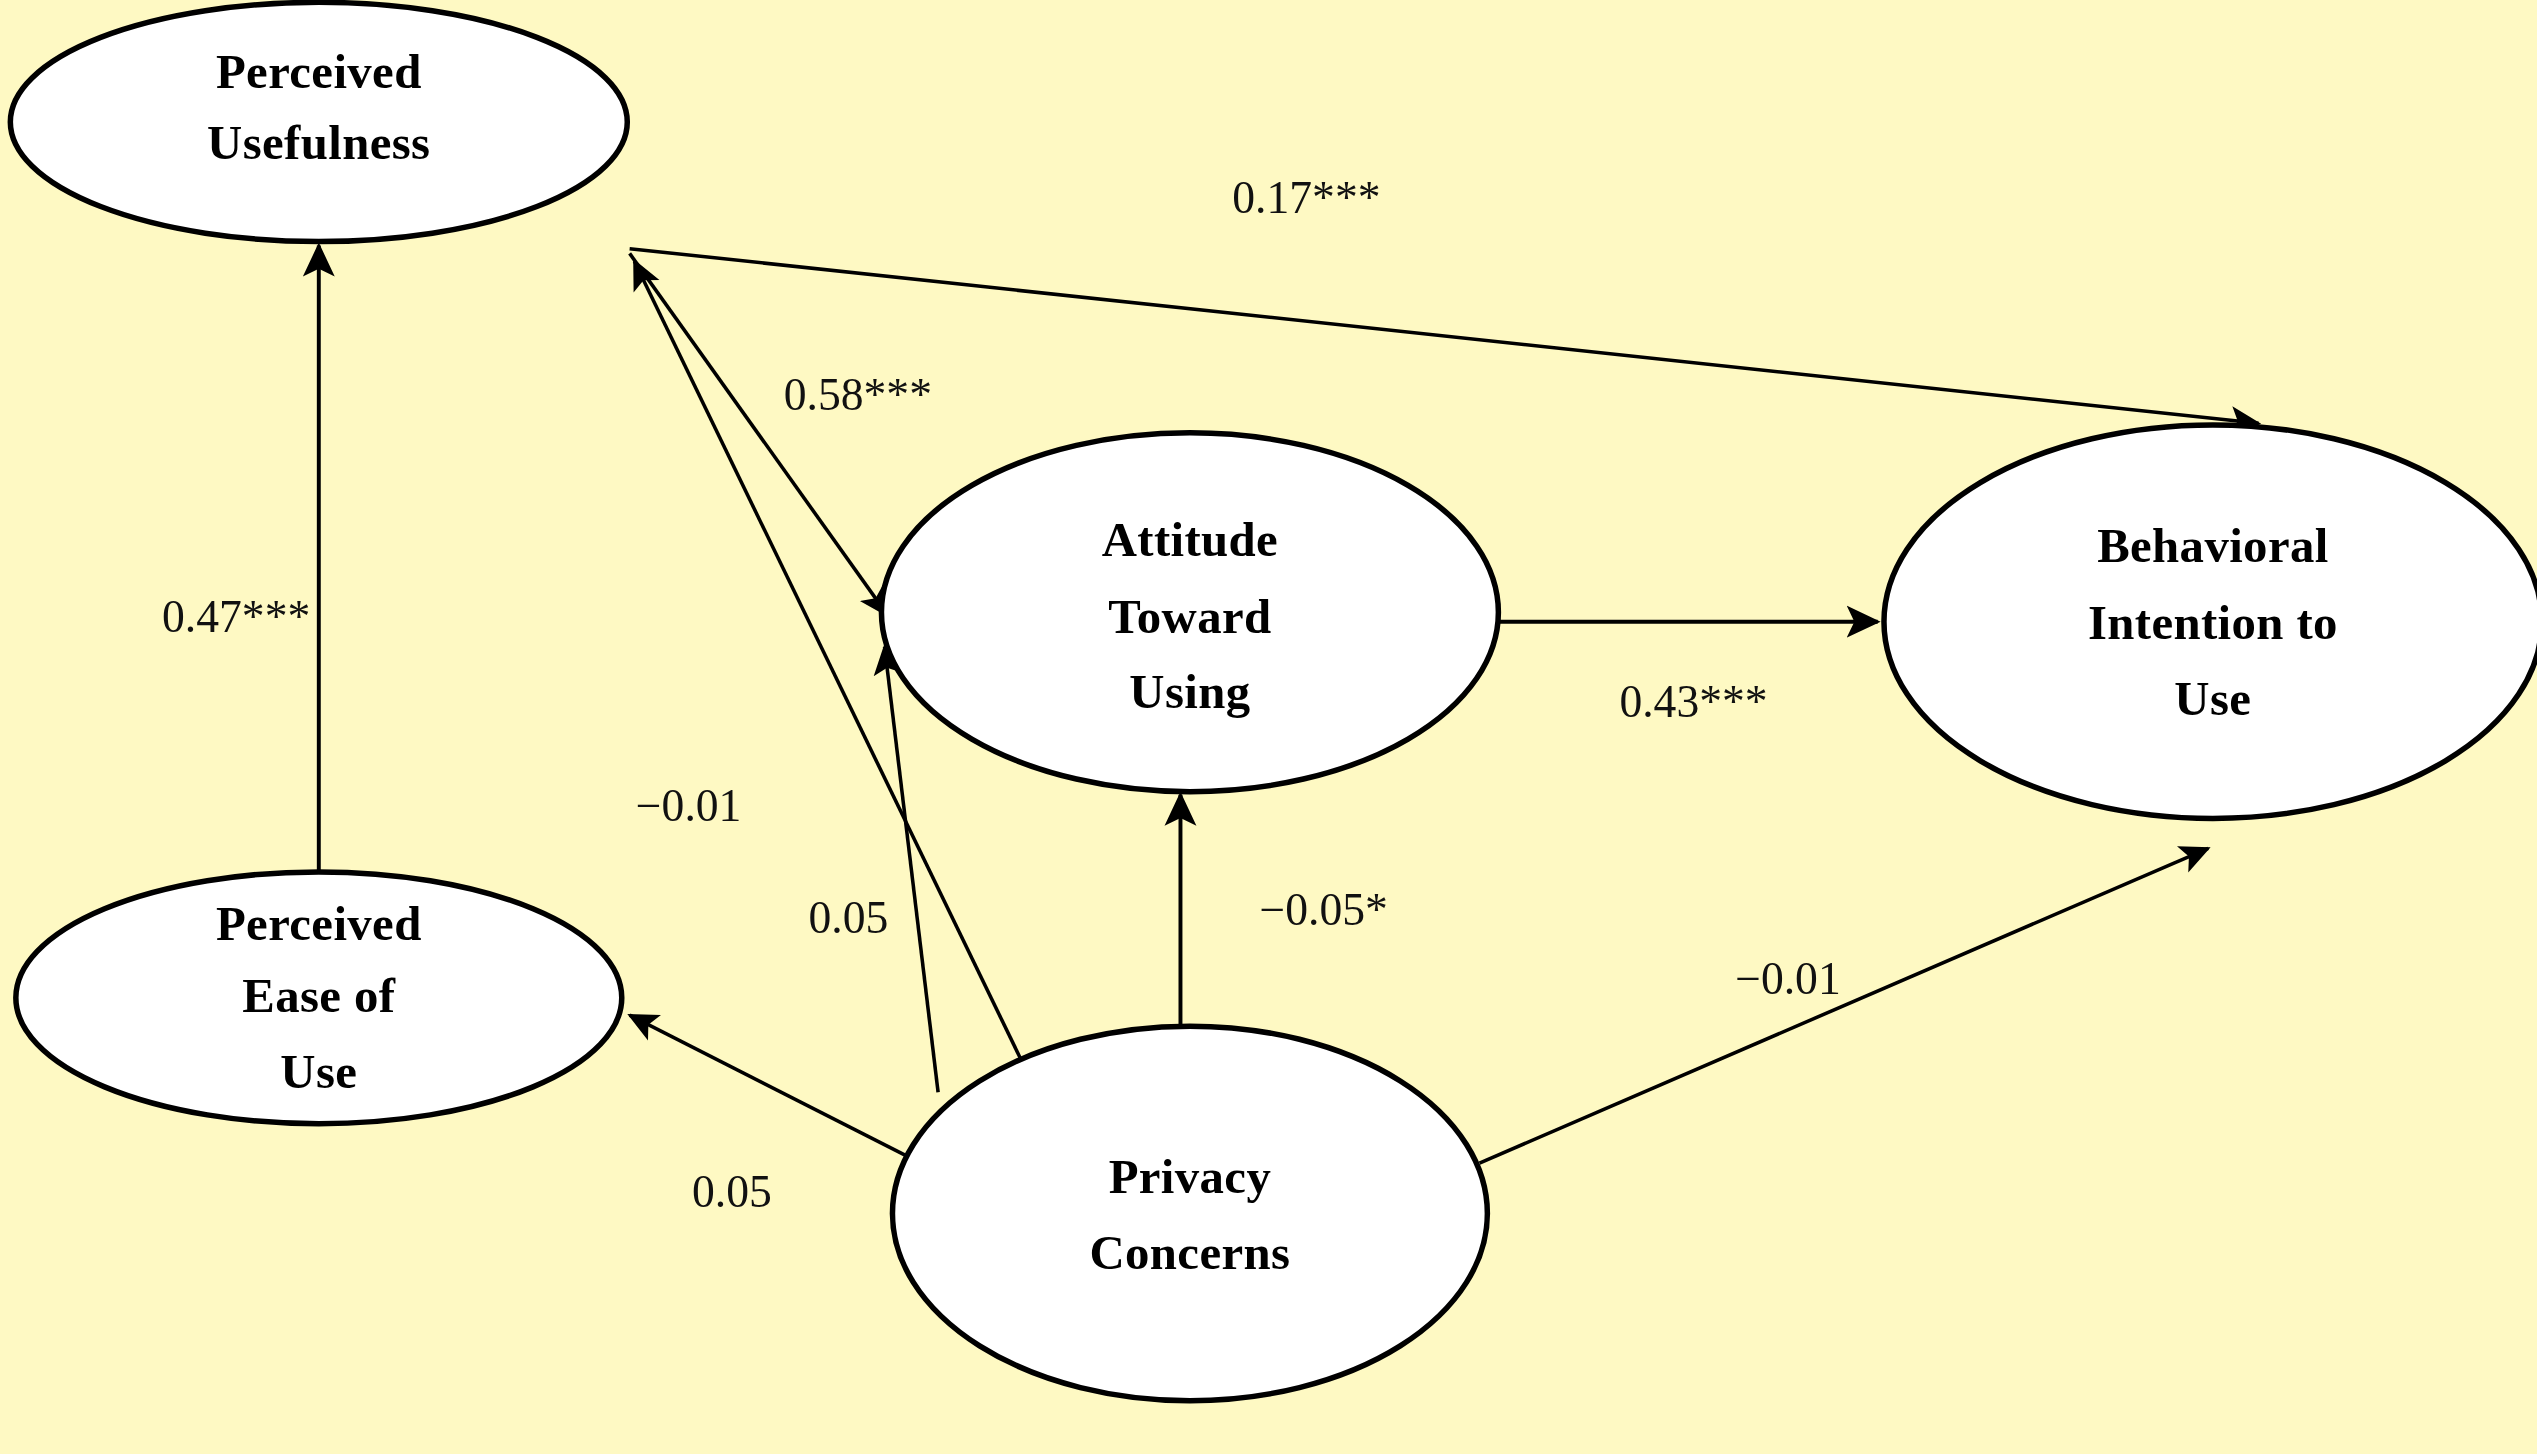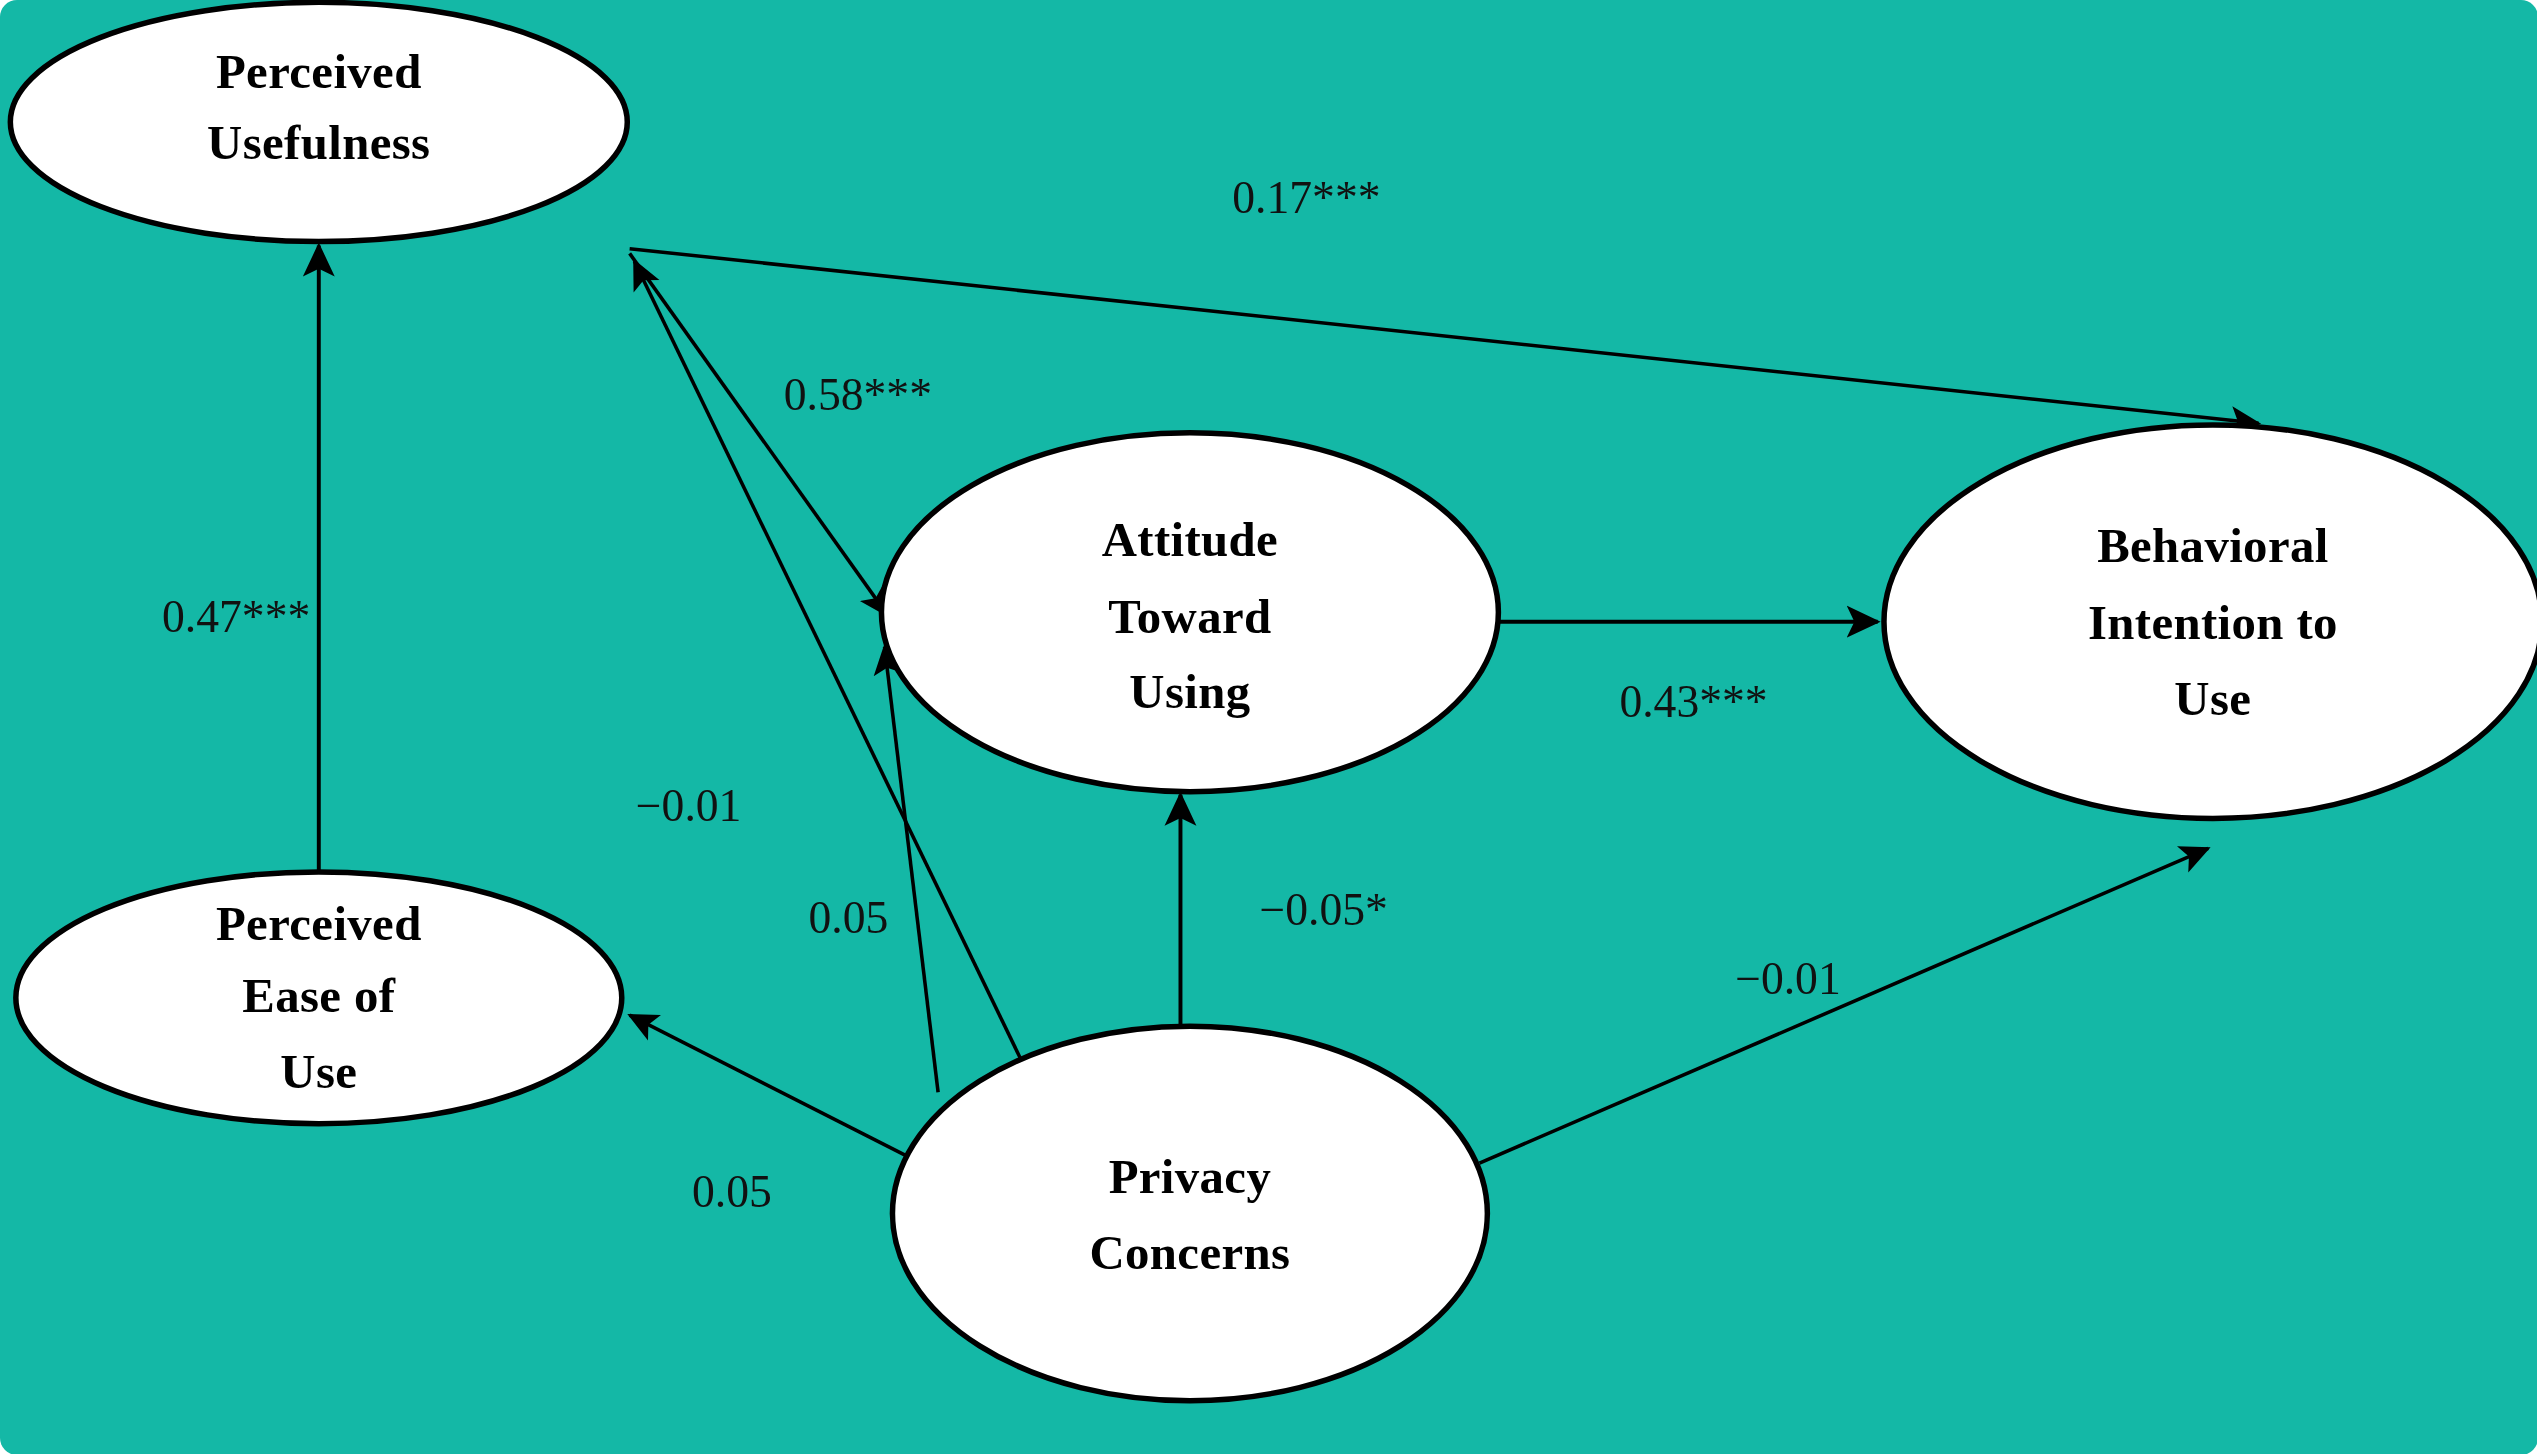--- a/index.html
+++ b/index.html
@@ -11,22 +11,21 @@
   body {
     width: 2538px;
     height: 1455px;
     font-family: "Liberation Serif", "DejaVu Serif", serif;
     overflow: hidden;
   }
   #diagram-root {
     position: relative;
     width: 2538px;
     height: 1455px;
-    background: #14b8a6;
-    border-radius: 17px;
+    background: #fef9c3;
   }
   svg.canvas {
     position: absolute;
     top: 0;
     left: 0;
     width: 2538px;
     height: 1455px;
     display: block;
   }
   .node-ellipse {

